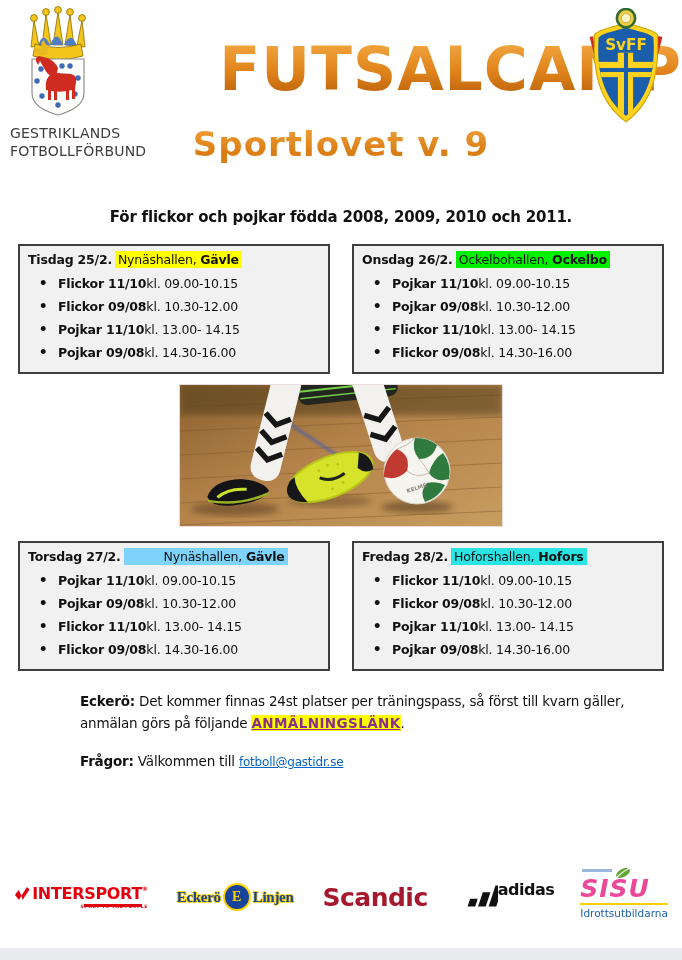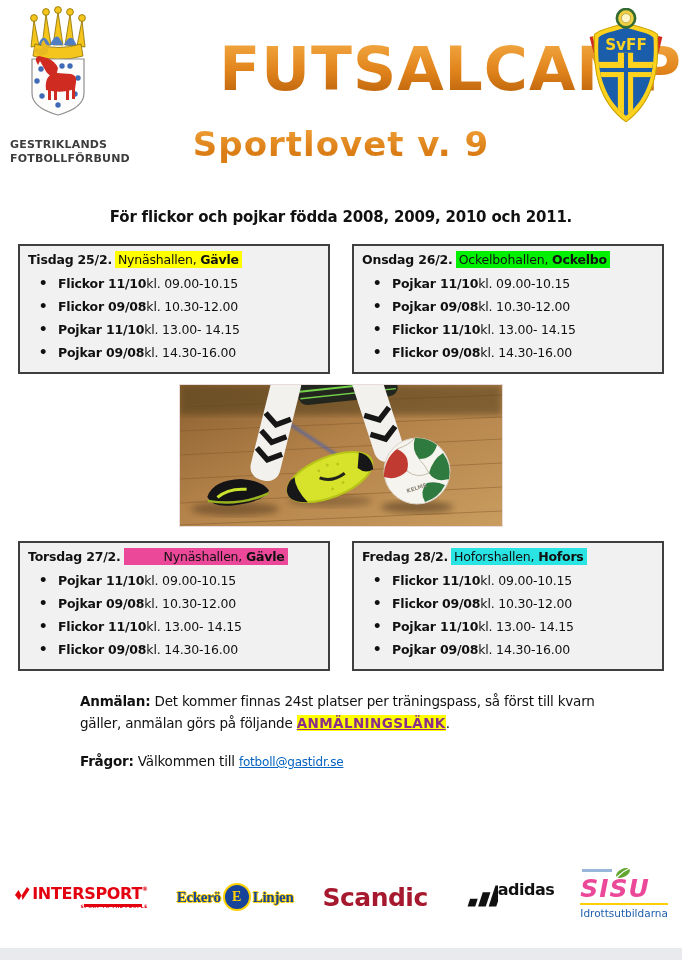--- a/index.html
+++ b/index.html
@@ -4,21 +4,21 @@
 <style>
   html,body { margin:0; padding:0; background:#ffffff; }
   .page {
     position:relative; width:682px; height:960px; margin:0 auto;
     background:#ffffff; font-family:"DejaVu Sans", sans-serif; color:#111;
     overflow:hidden;
   }
 
   
   .org-logo { position:absolute; top:6px; left:10px; width:96px; text-align:center; }
-  .org-name { margin-top:16px; font-size:11px; font-weight:bold; color:#3d3d3d; line-height:1.3; letter-spacing:.2px; }
+  .org-name { margin-top:2px; font-size:14px; font-weight:normal; color:#3d3d3d; line-height:1.3; letter-spacing:.2px; }
   .org-name span { display:block; }
   .svff-logo { position:absolute; top:8px; right:14px; width:84px; }
 
   
   .title {
     margin:34px 0 0; text-align:right; font-size:60px; font-weight:bold; letter-spacing:1px;
     background:linear-gradient(180deg,#f6b04a 0%,#e1841c 52%,#b15a07 100%);
     -webkit-background-clip:text; background-clip:text; color:#d97a15; -webkit-text-fill-color:transparent;
   }
   .subtitle {
@@ -316,21 +316,21 @@
         <path d="M28,14 A33,33 0 0 1 8,31 Q2,20 10,12 Q20,10 28,14 Z" fill="#2f7a3f"></path>
         <path d="M-10,0 Q0,8 12,2 M-20,-22 Q-8,-26 -2,-33 M2,-12 Q8,-6 12,2" stroke="#c5beb0" stroke-width="1" fill="none"></path>
         <text x="-16" y="18" font-size="5.5" font-weight="bold" fill="#8a8478" transform="rotate(-18)">KELME</text>
       </g>
     </svg>
   </div>
 
   <div class="grid row2">
     <section class="box">
       <div class="box-head">
-        <strong>Torsdag 27/2.</strong><span class="hl" style="background-color: #ec4899; padding-left: 40px;"><span>Nynäshallen,</span> <strong>Gävle</strong></span>
+        <strong>Torsdag 27/2.</strong><span class="hl" style="background-color: #7dd3fc; padding-left: 40px;"><span>Nynäshallen,</span> <strong>Gävle</strong></span>
       </div>
       <ul class="sessions">
         <li>
             <span class="blt">•</span>
             <strong>Pojkar 11/10</strong>
             <span class="tm">kl. 09.00-10.15</span>
           </li>
         <li>
             <span class="blt">•</span>
             <strong>Pojkar 09/08</strong>
@@ -372,21 +372,21 @@
             <span class="blt">•</span>
             <strong>Pojkar 09/08</strong>
             <span class="tm">kl. 14.30-16.00</span>
           </li>
       </ul>
     </section>
   </div>
 
 
   <p class="para p1">
-    <strong>Anmälan:</strong>
+    <strong>Eckerö:</strong>
     <span>Det kommer finnas 24st platser per träningspass, så först till kvarn gäller, anmälan görs på följande</span>
     <a class="reg-link">ANMÄLNINGSLÄNK</a><span>.</span>
   </p>
 
 
   <p class="para">
     <strong>Frågor:</strong>
     <span>Välkommen till</span>
     <a class="email-link">fotboll@gastidr.se</a>
   </p>

